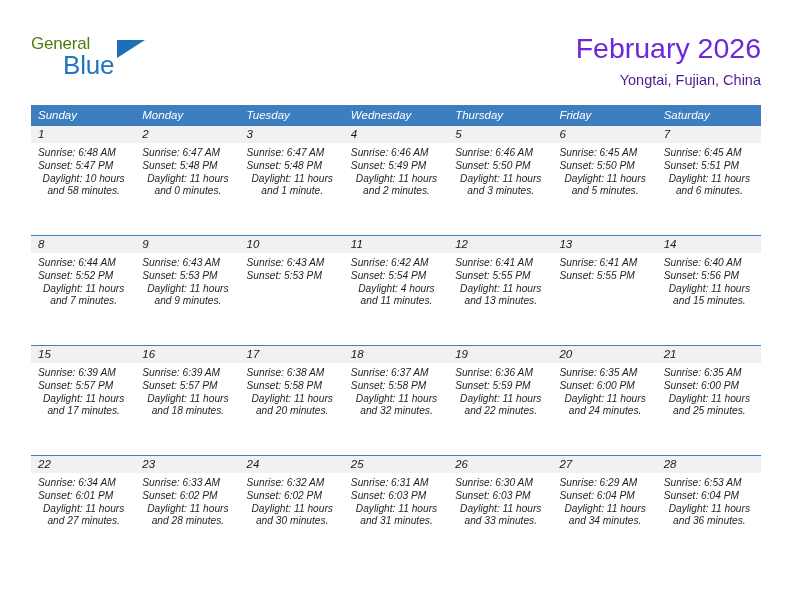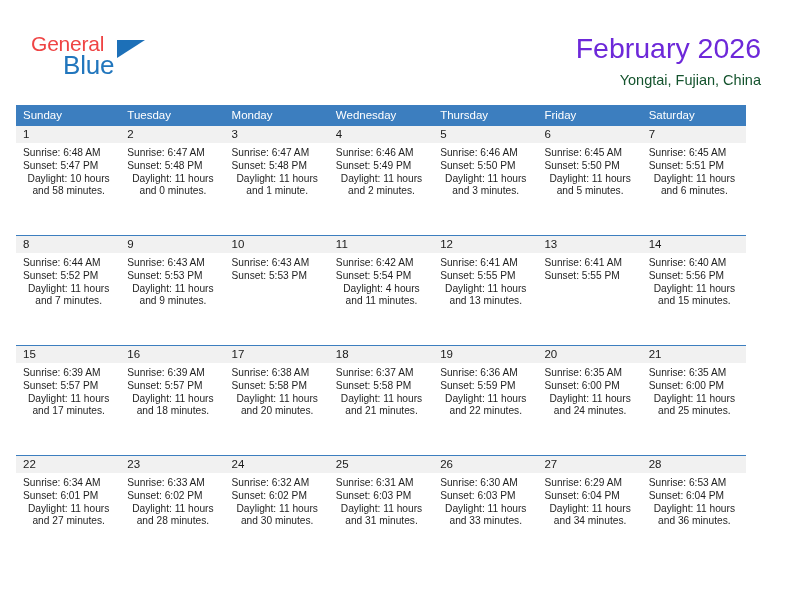--- a/index.html
+++ b/index.html
@@ -33,22 +33,22 @@
     align-items: flex-start;
     justify-content: space-between;
   }
   .brand {
     position: relative;
     width: 120px;
     height: 56px;
     padding-top: 2px;
   }
   .brand-general {
-    font-size: 21px;
-    color: #ef4444;
+    font-size: 17px;
+    color: #4d7c0f;
     letter-spacing: -0.2px;
     line-height: 24px;
     display: block;
   }
   .brand-blue {
     font-size: 26px;
     color: #2176bd;
     letter-spacing: -0.2px;
     line-height: 22px;
     display: block;
@@ -69,32 +69,33 @@
     padding-top: 0px;
   }
   .cal-title {
     font-size: 28.5px;
     color: #6d28d9;
     line-height: 36px;
     white-space: nowrap;
   }
   .cal-subtitle {
     font-size: 14.5px;
-    color: #14532d;
+    color: #4c1d95;
     line-height: 20px;
     margin-top: 4px;
     white-space: nowrap;
   }
 
   
   .calendar {
     position: absolute;
-    left: 16px;
+    left: 31px;
     top: 105px;
     width: 730px;
+    font-style: italic;
   }
   .weekdays {
     display: grid;
     grid-template-columns: repeat(7, 1fr);
     background: #3c7ebf;
     height: 20px;
   }
   .weekday {
     color: #ffffff;
     font-size: 11.5px;
@@ -162,22 +163,22 @@
       <div class="cal-title">February 2026</div>
       <div class="cal-subtitle">Yongtai, Fujian, China</div>
     </div>
 
   </div>
 
   <div class="calendar">
 
     <div class="weekdays">
       <div class="weekday">Sunday</div>
+      <div class="weekday">Monday</div>
       <div class="weekday">Tuesday</div>
-      <div class="weekday">Monday</div>
       <div class="weekday">Wednesday</div>
       <div class="weekday">Thursday</div>
       <div class="weekday">Friday</div>
       <div class="weekday">Saturday</div>
     </div>
 
     <div class="week">
       <div class="daycell">
         <div class="daynum-band">
             <span class="daynum">1</span>
@@ -352,21 +353,21 @@
           <div class="daylight-line">Daylight: 11 hours and 20 minutes.</div>
         </div>
       </div>
       <div class="daycell">
         <div class="daynum-band">
             <span class="daynum">18</span>
           </div>
         <div class="details">
           <div>Sunrise: 6:37 AM</div>
           <div>Sunset: 5:58 PM</div>
-          <div class="daylight-line">Daylight: 11 hours and 21 minutes.</div>
+          <div class="daylight-line">Daylight: 11 hours and 32 minutes.</div>
         </div>
       </div>
       <div class="daycell">
         <div class="daynum-band">
             <span class="daynum">19</span>
           </div>
         <div class="details">
           <div>Sunrise: 6:36 AM</div>
           <div>Sunset: 5:59 PM</div>
           <div class="daylight-line">Daylight: 11 hours and 22 minutes.</div>

